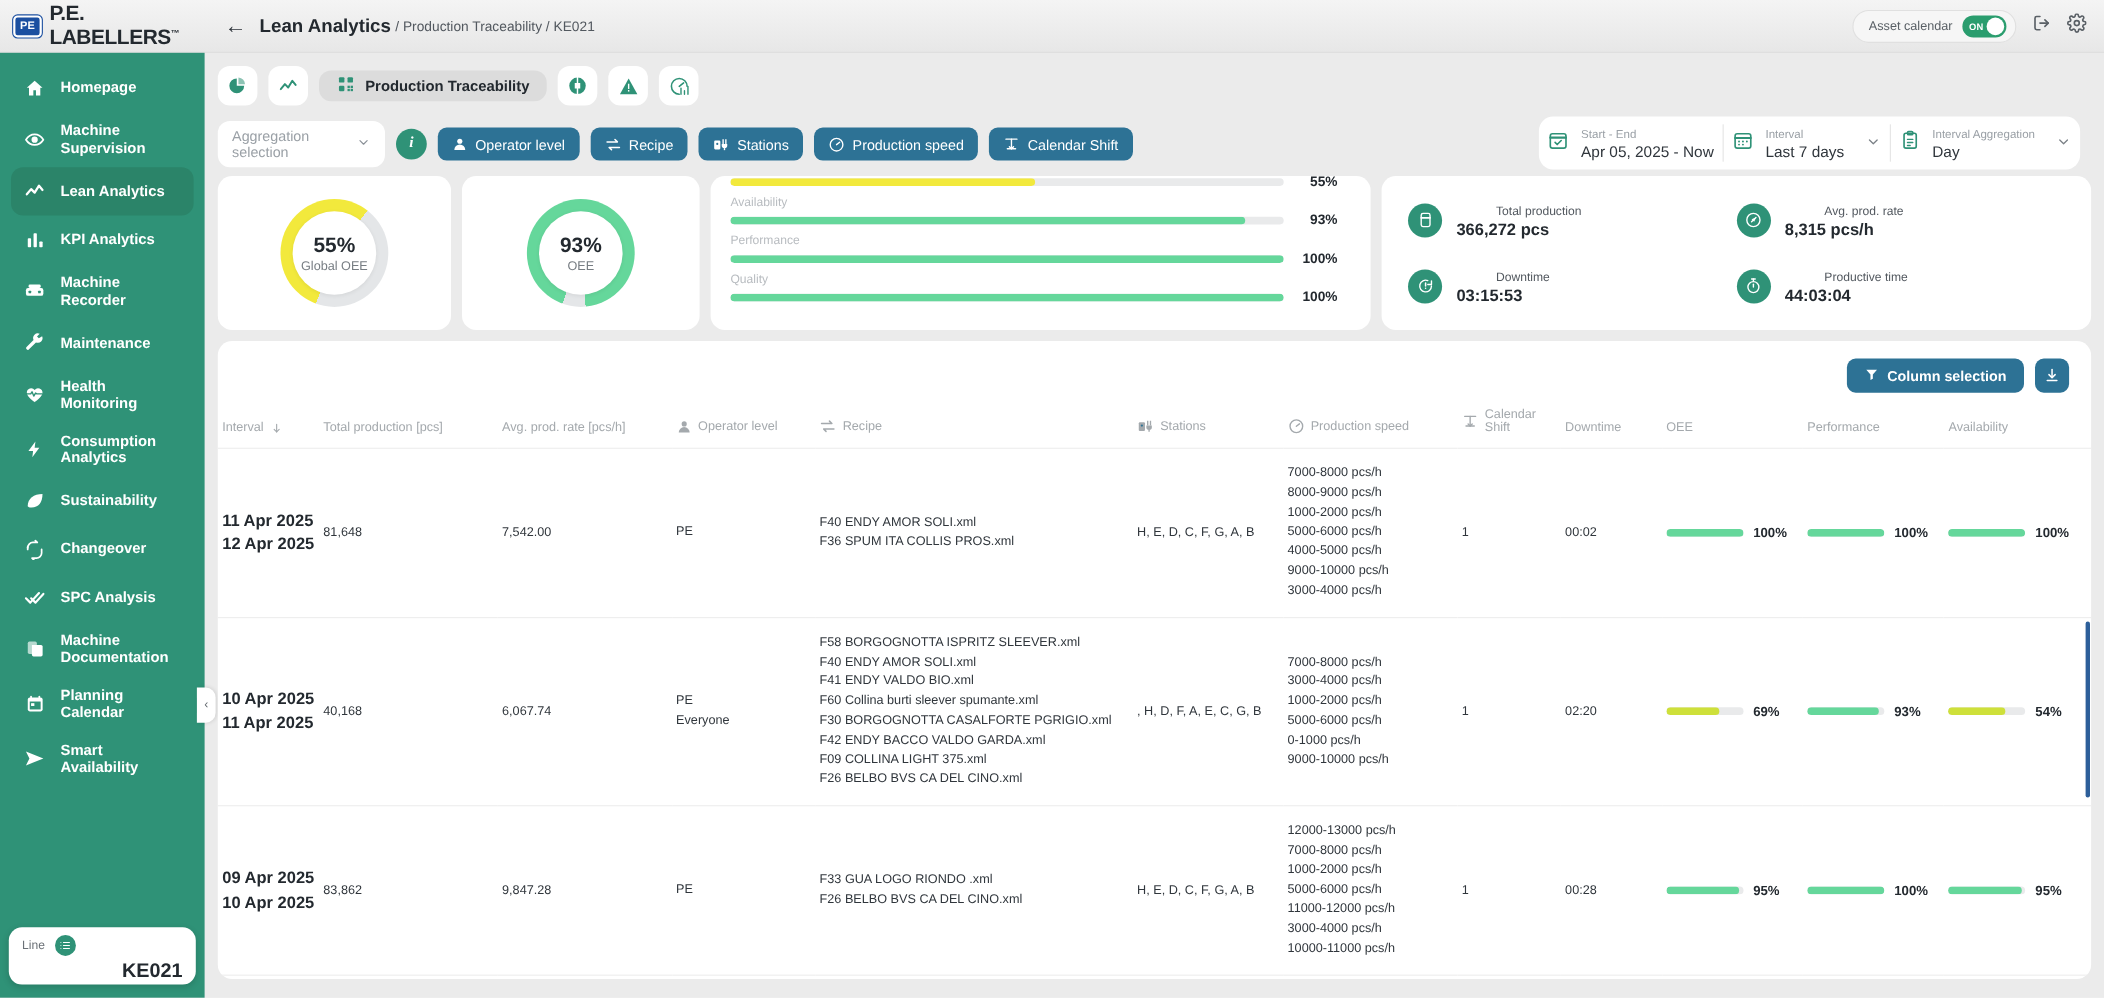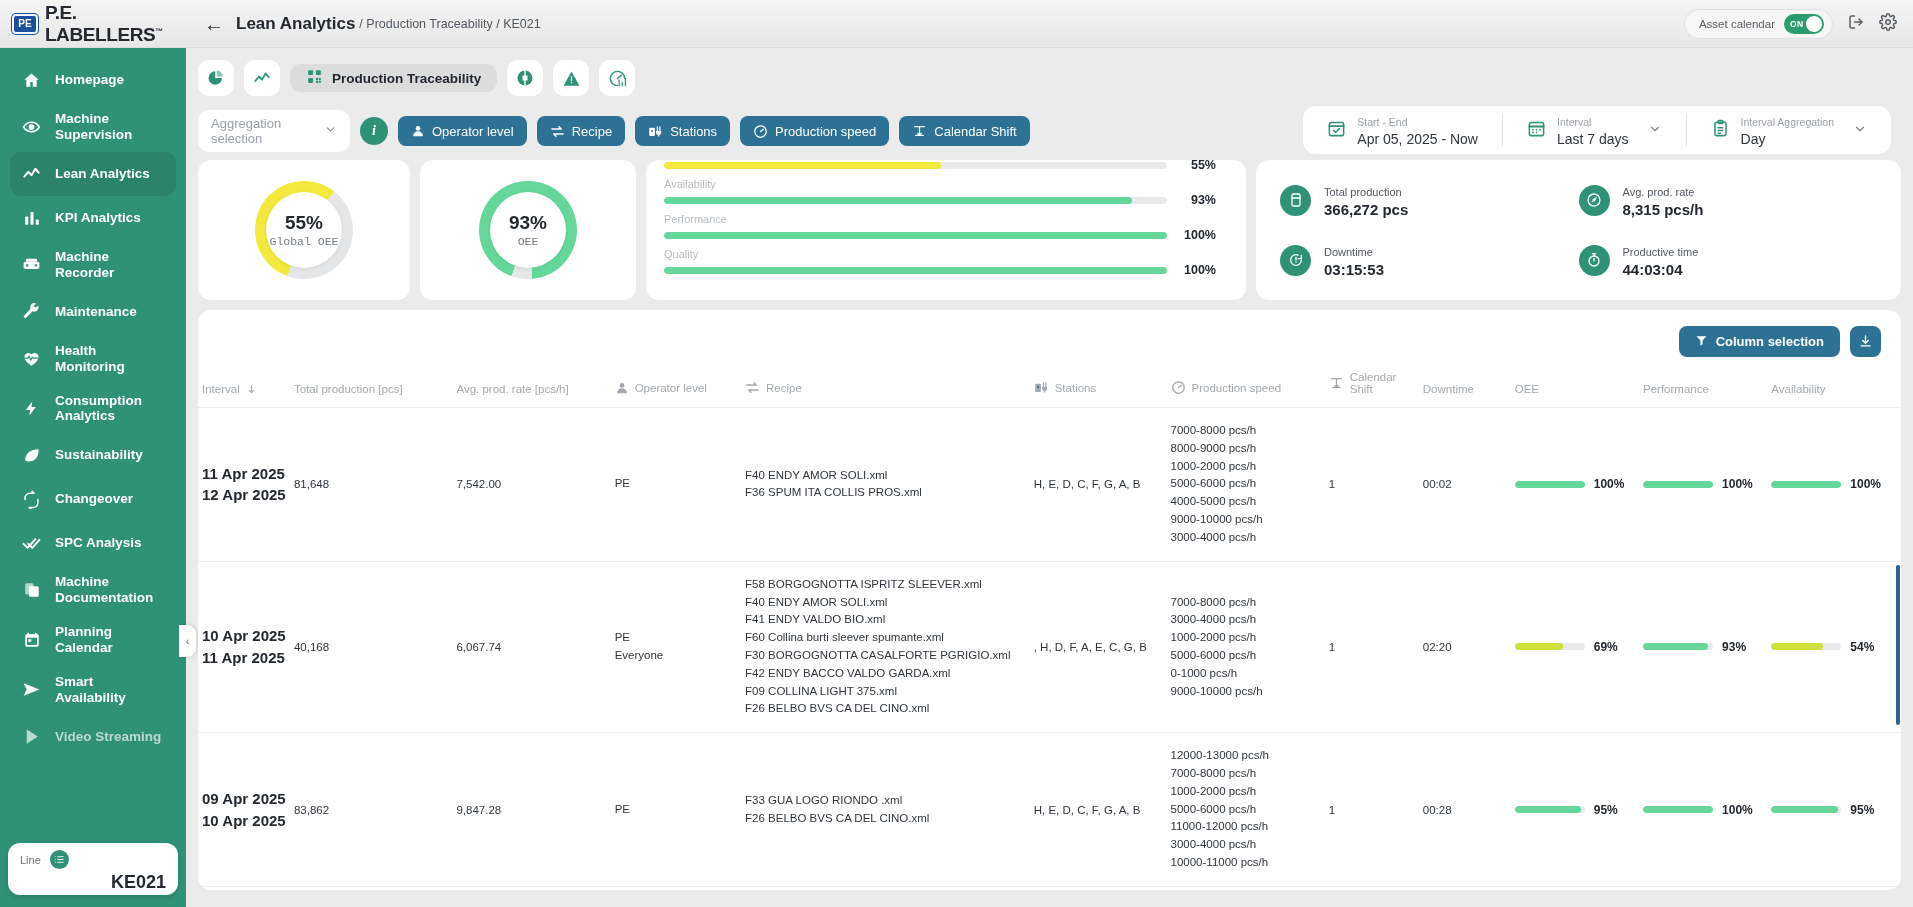--- a/index.html
+++ b/index.html
@@ -102,21 +102,21 @@
   .fchip {
     height: 30px; border-radius: 8px; background: #2d7295; color: #fff;
     display: flex; align-items: center; gap: 7px; padding: 0 13px;
     font-size: 13px; cursor: pointer; white-space: nowrap;
   }
 
   .daterange {
     position: absolute; top: 58px; right: 22px;
     height: 48px; background: #fff; border-radius: 13px; display: flex; align-items: center;
   }
-  .dr-seg { display: flex; align-items: center; gap: 11px; padding: 0 24px; height: 34px; cursor: pointer; }
+  .dr-seg { display: flex; align-items: center; gap: 11px; padding: 0 8px; height: 34px; cursor: pointer; }
   .dr-seg + .dr-seg { border-left: 1px solid #e4e4e4; }
   .dr-lbl { font-size: 10.5px; color: #9aa0a6; line-height: 1.25; }
   .dr-val { font-size: 14px; color: #30363c; line-height: 1.2; }
   .dr-chev { color: #7b8187; font-size: 11px; margin-left: 8px; }
 
   
   .cards-row { display: flex; gap: 10px; padding: 8px 12px 0 12px; align-items: stretch; }
   .card { background: #fff; border-radius: 13px; position: relative; overflow: hidden; }
   .card-oee { width: 212px; height: 140px; }
   .card-oee2 { width: 216px; height: 140px; }
@@ -125,36 +125,36 @@
 
   .gauge-wrap { display: flex; flex-direction: column; align-items: center; justify-content: center; height: 100%; }
   .gauge { width: 98px; height: 98px; position: relative; }
   .gauge .ring { position: absolute; inset: 0; border-radius: 50%; }
   .gauge .hole {
     position: absolute; inset: 11px; border-radius: 50%; background: #fff;
     display: flex; flex-direction: column; align-items: center; justify-content: center;
     box-shadow: 0 1px 4px rgba(0,0,0,.07);
   }
   .gauge-val { font-size: 19px; font-weight: bold; color: #23292f; }
-  .gauge-cap { font-size: 11.5px; color: #777d83; margin-top: 1px; font-family: Liberation Mono, monospace; }
+  .gauge-cap { font-size: 11.5px; color: #777d83; margin-top: 1px; }
 
   .bar-line { margin-bottom: 6px; }
   .bar-name { font-size: 11px; color: #b8bcc0; margin-bottom: 3px; }
   .bar-row { display: flex; align-items: center; gap: 11px; }
   .bar-track { flex: 1; height: 7px; border-radius: 4px; background: #e9eaeb; overflow: hidden; }
   .bar-fill { height: 100%; border-radius: 4px; }
   .bar-pct { font-size: 12.5px; font-weight: bold; color: #23292f; width: 38px; text-align: right; }
 
   .stats-grid { display: grid; grid-template-columns: 1fr 1fr; grid-template-rows: 1fr 1fr; height: 100%; }
   .stat { display: flex; align-items: center; gap: 13px; }
   .stat-ico {
     width: 31px; height: 31px; border-radius: 50%; background: #2f9277; color: #fff;
     display: flex; align-items: center; justify-content: center; flex: 0 0 31px;
   }
-  .stat-lbl { font-size: 11px; color: #52585f; }
+  .stat-lbl { font-size: 11px; color: #52585f; margin-left: 36px; }
   .stat-val { font-size: 15px; font-weight: bold; color: #23292f; margin-top: 1px; }
 
   
   .table-panel {
     margin: 10px 12px 0 12px; background: #fff; border-radius: 13px;
     height: 580px; position: relative; overflow: hidden;
   }
   .table-actions { display: flex; justify-content: flex-end; align-items: flex-end; gap: 10px; padding: 16px 20px 8px 0; }
   .btn-col {
     height: 31px; border-radius: 8px; background: #2d7295; color: #fff;
@@ -341,28 +341,20 @@
         </span>
         <span>Planning Calendar</span>
       </div>
       <div class="nav-item">
         <span class="nav-ico">
           <svg width="19" height="19" viewBox="0 0 24 24" style="fill:#fff;stroke:none">
             <path d="M2 4l20 8-20 8 4-8z"></path>
           </svg>
         </span>
         <span>Smart Availability</span>
-      </div>
-      <div class="nav-item muted">
-        <span class="nav-ico">
-          <svg width="19" height="19" viewBox="0 0 24 24" style="fill:#bcd9cf;stroke:none">
-            <path d="M6 3l14 9-14 9z"></path>
-          </svg>
-        </span>
-        <span>Video Streaming</span>
       </div>
     </div>
   <div class="line-card">
     <div class="line-card-top">
       <span class="line-card-lbl">Line</span>
       <span class="line-badge">
         <svg width="11" height="11" viewBox="0 0 24 24" stroke-width="2.5">
             <path d="M8 6h12M8 12h12M8 18h12M3 6h.01M3 12h.01M3 18h.01"></path>
           </svg>
       </span>

